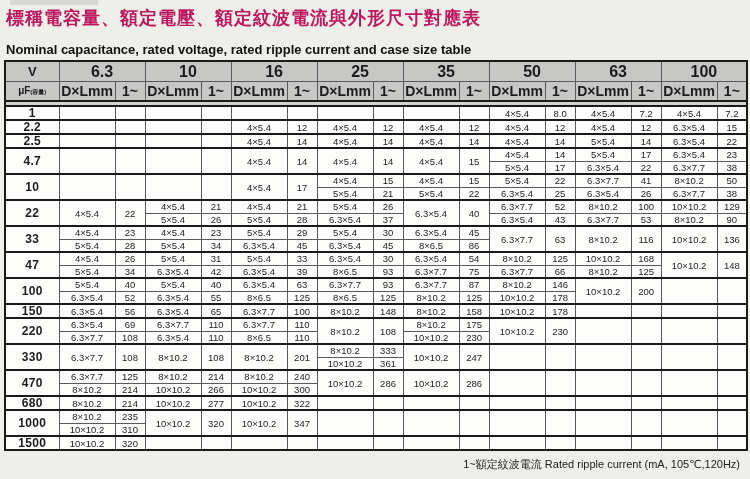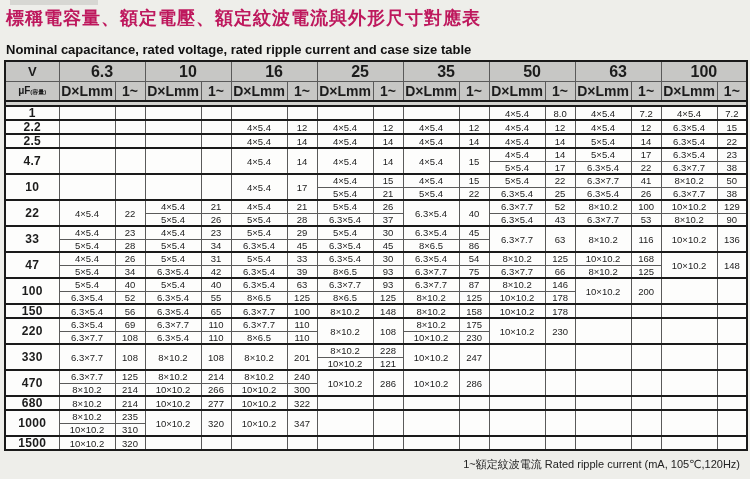--- a/index.html
+++ b/index.html
@@ -419,33 +419,33 @@
       </tr>
       <tr class="group-start">
         <td class="cap" rowspan="2">330</td>
         <td rowspan="2">6.3×7.7</td>
         <td rowspan="2">108</td>
         <td rowspan="2">8×10.2</td>
         <td rowspan="2">108</td>
         <td rowspan="2">8×10.2</td>
         <td rowspan="2">201</td>
         <td>8×10.2</td>
-        <td>228</td>
+        <td>333</td>
         <td rowspan="2">10×10.2</td>
         <td rowspan="2">247</td>
         <td rowspan="2"></td>
         <td rowspan="2"></td>
         <td rowspan="2"></td>
         <td rowspan="2"></td>
         <td rowspan="2"></td>
         <td rowspan="2"></td>
       </tr>
       <tr>
         <td>10×10.2</td>
-        <td>121</td>
+        <td>361</td>
       </tr>
       <tr class="group-start">
         <td class="cap" rowspan="2">470</td>
         <td>6.3×7.7</td>
         <td>125</td>
         <td>8×10.2</td>
         <td>214</td>
         <td>8×10.2</td>
         <td>240</td>
         <td rowspan="2">10×10.2</td>

